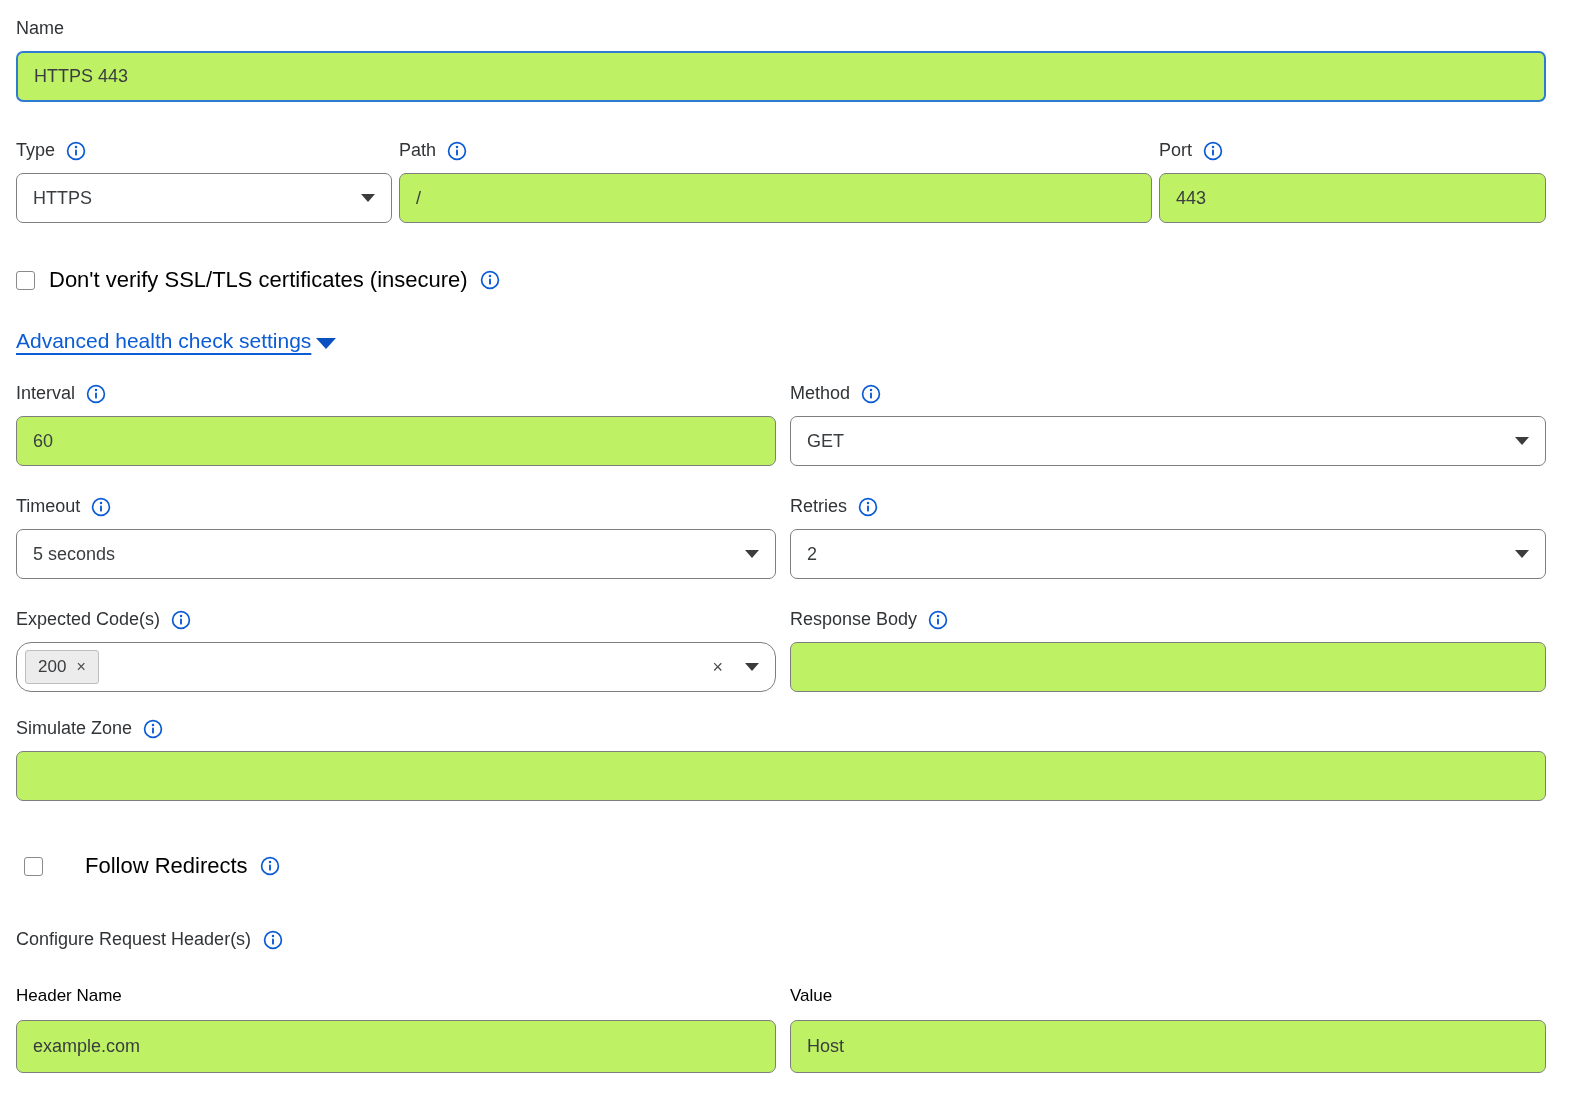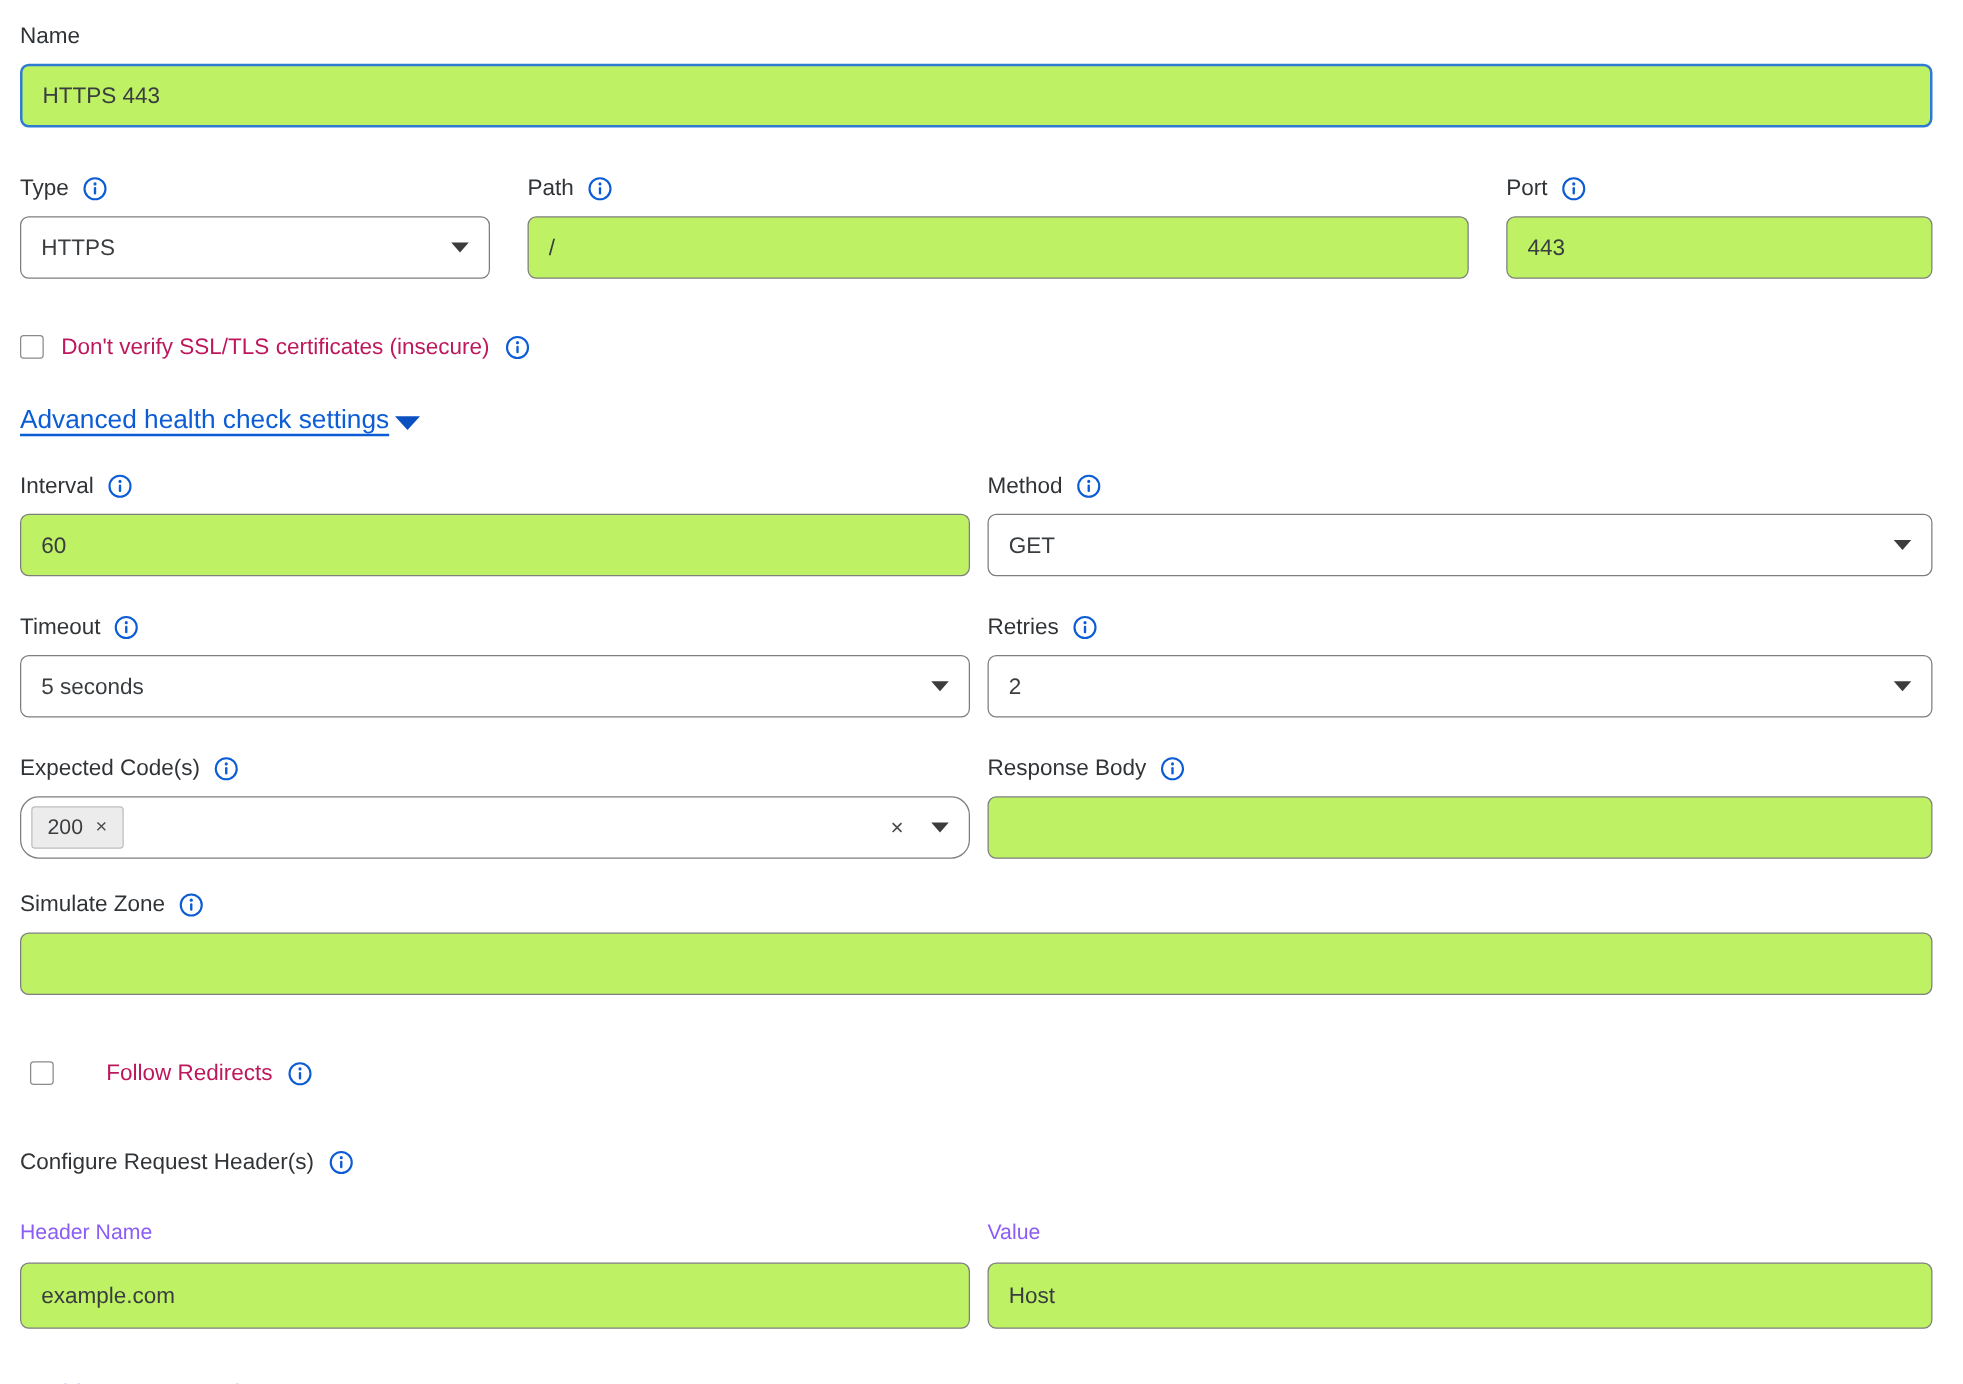--- a/index.html
+++ b/index.html
@@ -38,32 +38,32 @@
   }
   .select .select-value { flex: 1; }
   .caret {
     width: 0; height: 0;
     border-left: 7px solid transparent;
     border-right: 7px solid transparent;
     border-top: 8px solid #3c3c3c;
     flex: 0 0 auto;
   }
 
-  .row { display: flex; gap: 30px; }
+  .row { display: flex; gap: 7px; }
   .row-3 { margin-top: 38px; }
   .col-type { width: 376px; }
   .col-path { width: 753px; }
   .col-port { flex: 1; }
   .two-col { display: flex; gap: 14px; margin-top: 30px; }
   .two-col > div { width: 760px; }
   .two-col > div:last-child { width: 756px; }
 
   .checkbox-row {
     display: flex; align-items: center; gap: 14px;
-    margin-top: 44px; font-size: 18px; color: #be185d;
+    margin-top: 44px; font-size: 22px; color: #000000;
   }
   .checkbox {
     width: 19px; height: 19px;
     border: 1.6px solid #8a8a8a; border-radius: 3px;
     background: #fff; cursor: pointer; flex: 0 0 auto;
   }
   .checkbox-row .cb-label { display: flex; align-items: center; gap: 12px; }
   .checkbox-row.wide-gap { gap: 42px; margin-top: 52px; }
   .checkbox-row.wide-gap .checkbox { margin-left: 8px; }
 
@@ -92,21 +92,21 @@
   }
   .tag-remove { color: #4a4d4f; font-size: 16px; cursor: pointer; line-height: 1; }
   .ms-right { margin-left: auto; display: flex; align-items: center; gap: 22px; }
   .ms-clear { font-size: 18px; color: #4a4d4f; cursor: pointer; line-height: 1; }
 
   .section-label {
     display: flex; align-items: center; gap: 12px;
     font-size: 18px; color: #313437; margin-top: 50px;
   }
   .hdr-labels { display: flex; gap: 14px; margin-top: 36px; }
-  .hdr-labels > div { width: 760px; font-size: 17px; color: #8b5cf6; }
+  .hdr-labels > div { width: 760px; font-size: 17px; color: #000000; }
   .hdr-labels > div:last-child { width: 756px; }
   .hdr-inputs { display: flex; gap: 14px; margin-top: 14px; }
   .hdr-inputs > input { width: 760px; height: 53px; }
   .hdr-inputs > input:last-child { width: 756px; }
 
   .add-link-line { margin-top: 42px; }
   .add-link {
     display: inline-block; font-size: 19px; color: #0b5cd5;
     cursor: pointer; padding-bottom: 4px;
     border-bottom: 2.5px solid #1a4fa8;

